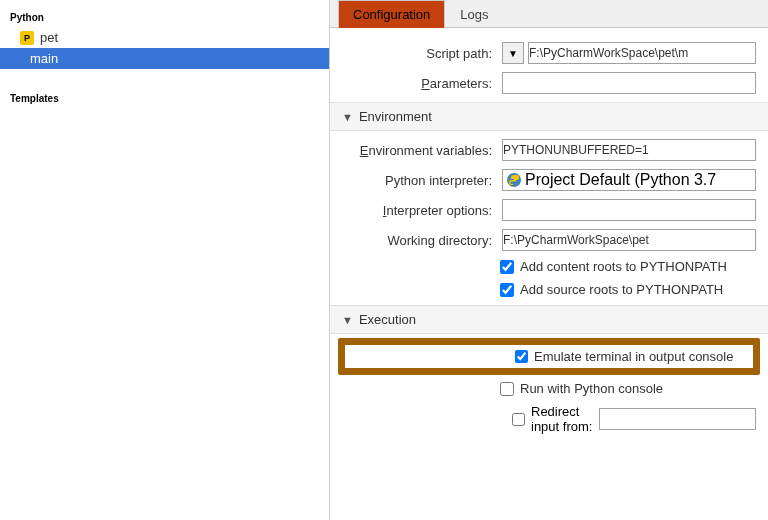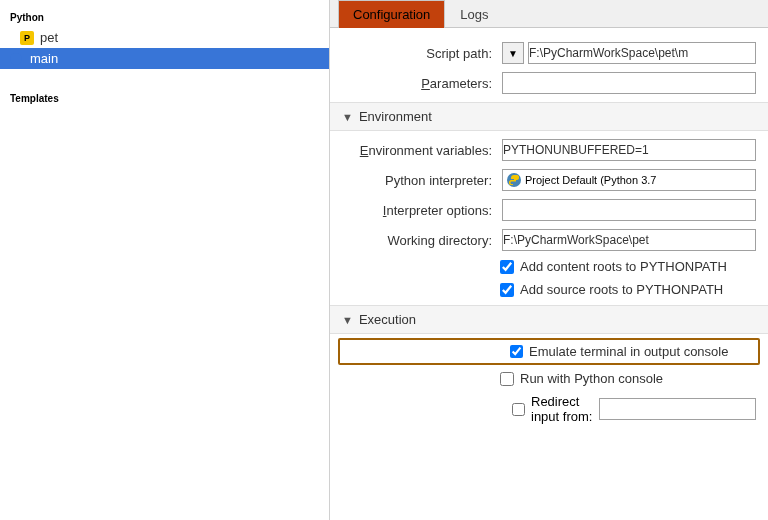--- a/index.html
+++ b/index.html
@@ -157,21 +157,21 @@
     }
 
     
     .interpreter-box {
       display: flex;
       align-items: center;
       border: 1px solid #a0a0a0;
       background: #fff;
       height: 22px;
       padding: 0 4px;
-      font-size: 11px;
+      font-size: 16px;
       flex: 1;
     }
     .python-ball {
       width: 14px;
       height: 14px;
       margin-right: 4px;
       flex-shrink: 0;
     }
 
     
@@ -190,21 +190,21 @@
     }
 
     
     .emulate-row {
       display: flex;
       align-items: center;
       padding: 4px 12px 4px 170px;
       font-size: 13px;
       color: #333;
       gap: 6px;
-      border: 2px solid #a16207;
+      border: 7px solid #a16207;
       margin: 2px 8px;
       border-radius: 2px;
     }
 
     
     .script-row-field {
       display: flex;
       align-items: center;
       flex: 1;
       gap: 4px;

